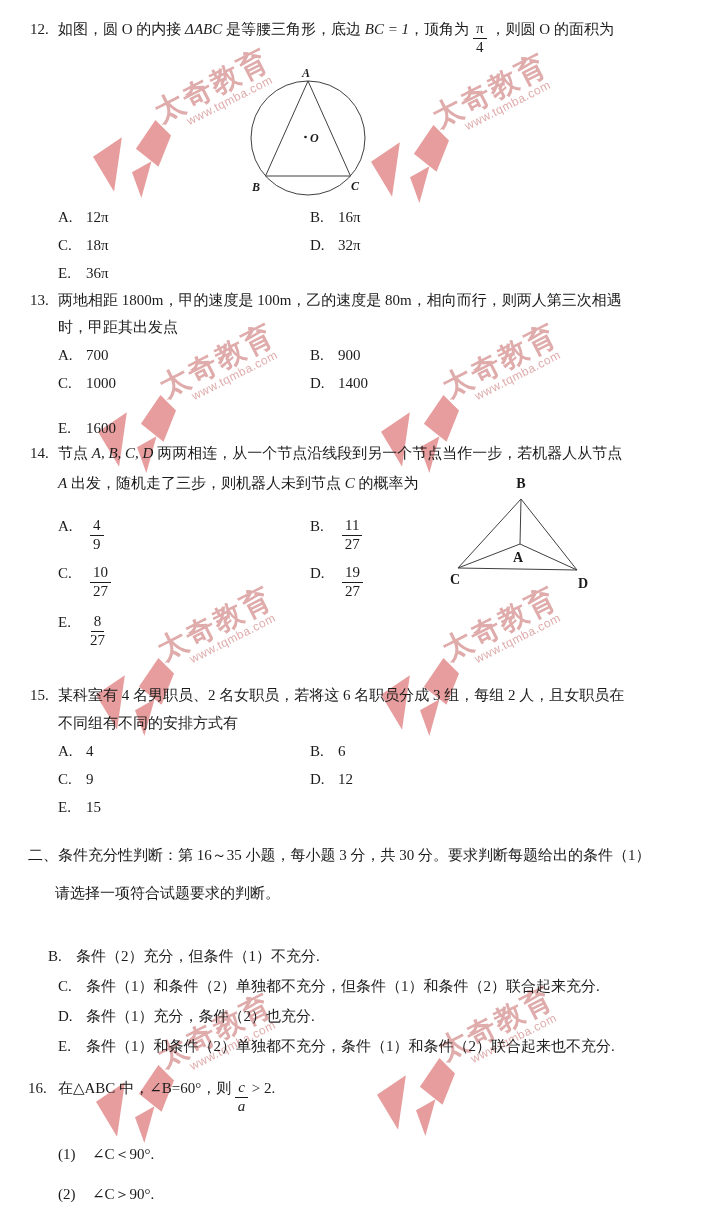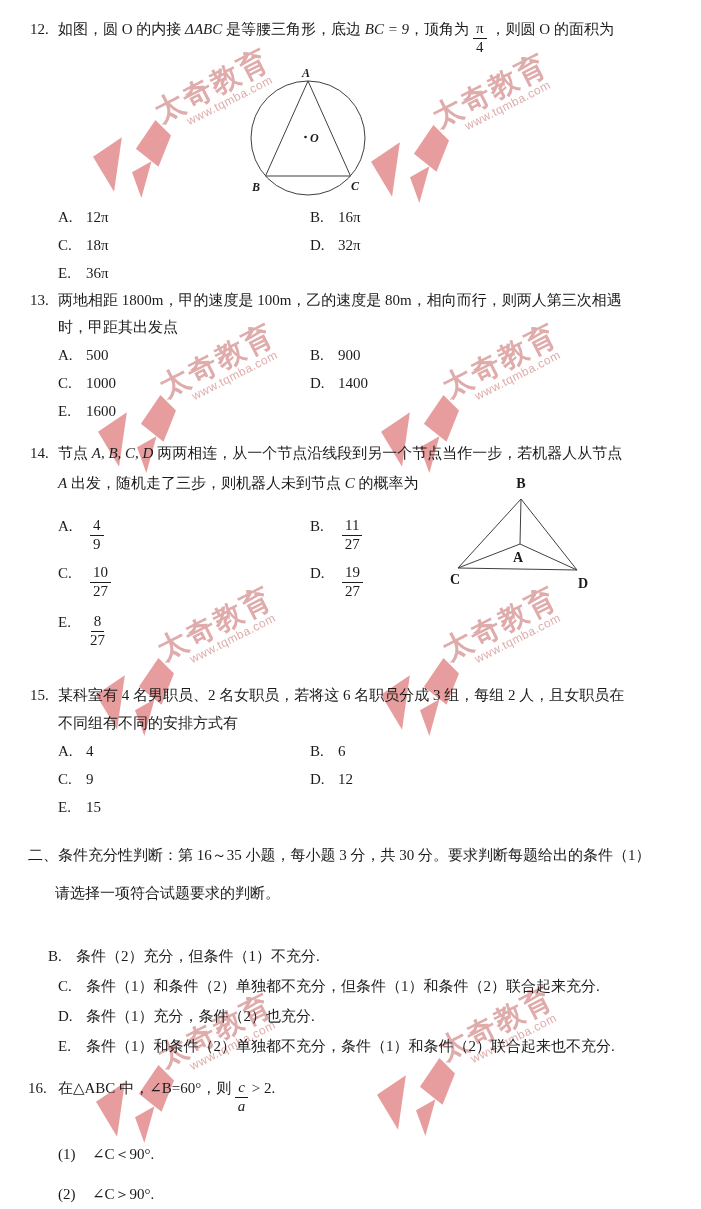--- a/index.html
+++ b/index.html
@@ -132,21 +132,21 @@
     <div class="wm-url">www.tqmba.com</div>
       </div>
     <svg class="wm-logo" viewBox="0 0 100 100">
         <polygon points="0,47 37,22 27,92"></polygon>
         <polygon points="55,37 80,0 100,20 84,60"></polygon>
         <polygon points="50,67 75,53 62,100"></polygon>
       </svg>
   </div>
 
   <div class="row frow" style="left:30px;top:21px;height:40px">
-    <span class="qnum">12.</span><span>如图，圆 O 的内接 </span><span class="mi">ΔABC</span><span> 是等腰三角形，底边 </span><span class="mi">BC = 9</span><span>，顶角为</span><span class="frac"><span class="fnum">π</span><span class="fden">4</span></span><span>，则圆 O 的面积为</span>
+    <span class="qnum">12.</span><span>如图，圆 O 的内接 </span><span class="mi">ΔABC</span><span> 是等腰三角形，底边 </span><span class="mi">BC = 1</span><span>，顶角为</span><span class="frac"><span class="fnum">π</span><span class="fden">4</span></span><span>，则圆 O 的面积为</span>
   </div>
 
   <svg class="diagram" style="left:240px;top:64px" width="140" height="140" viewBox="0 0 140 140">
     <circle class="shape" cx="68" cy="74" r="57"></circle>
     <path d="M68 17 L25.5 112 L110.5 112 Z"></path>
     <circle cx="65.5" cy="73" r="1.3" fill="#1b1b1b" stroke="none"></circle>
     <text x="66" y="13" font-size="12" font-style="italic" font-weight="bold" text-anchor="middle" fill="#1b1b1b">A</text>
     <text x="16" y="127" font-size="12" font-style="italic" font-weight="bold" text-anchor="middle" fill="#1b1b1b">B</text>
     <text x="115" y="126" font-size="12" font-style="italic" font-weight="bold" text-anchor="middle" fill="#1b1b1b">C</text>
     <text x="70" y="78" font-size="12" font-style="italic" font-weight="bold" text-anchor="start" fill="#1b1b1b">O</text>
@@ -154,25 +154,25 @@
 
   <div class="row" style="left:58px;top:209px"><span class="opt-label">A.</span><span>12π</span></div>
   <div class="row" style="left:310px;top:209px"><span class="opt-label">B.</span><span>16π</span></div>
   <div class="row" style="left:58px;top:237px"><span class="opt-label">C.</span><span>18π</span></div>
   <div class="row" style="left:310px;top:237px"><span class="opt-label">D.</span><span>32π</span></div>
   <div class="row" style="left:58px;top:265px"><span class="opt-label">E.</span><span>36π</span></div>
 
   <div class="row" style="left:30px;top:292px"><span class="qnum">13.</span><span>两地相距 1800m，甲的速度是 100m，乙的速度是 80m，相向而行，则两人第三次相遇</span></div>
   <div class="row" style="left:58px;top:319px"><span>时，甲距其出发点</span></div>
 
-  <div class="row" style="left:58px;top:347px"><span class="opt-label">A.</span><span>500</span></div>
+  <div class="row" style="left:58px;top:347px"><span class="opt-label">A.</span><span>700</span></div>
   <div class="row" style="left:310px;top:347px"><span class="opt-label">B.</span><span>900</span></div>
   <div class="row" style="left:58px;top:375px"><span class="opt-label">C.</span><span>1000</span></div>
   <div class="row" style="left:310px;top:375px"><span class="opt-label">D.</span><span>1400</span></div>
-  <div class="row" style="left:58px;top:403px"><span class="opt-label">E.</span><span>1600</span></div>
+  <div class="row" style="left:58px;top:420px"><span class="opt-label">E.</span><span>1600</span></div>
 
   <div class="row" style="left:30px;top:445px"><span class="qnum">14.</span><span>节点 </span><span class="mi">A, B, C, D</span><span> 两两相连，从一个节点沿线段到另一个节点当作一步，若机器人从节点</span></div>
   <div class="row" style="left:58px;top:475px"><span class="mi">A</span><span> 出发，随机走了三步，则机器人未到节点 </span><span class="mi">C</span><span> 的概率为</span></div>
 
   <svg class="diagram" style="left:440px;top:472px" width="160" height="125" viewBox="0 0 160 125">
     <path d="M81 27 L18 96 L137 98 Z" stroke="#555"></path>
     <line x1="81" y1="27" x2="80" y2="72" stroke="#555"></line>
     <line x1="18" y1="96" x2="80" y2="72" stroke="#555"></line>
     <line x1="137" y1="98" x2="80" y2="72" stroke="#555"></line>
     <text x="81" y="16" font-size="14" font-weight="bold" text-anchor="middle" fill="#1b1b1b">B</text>

